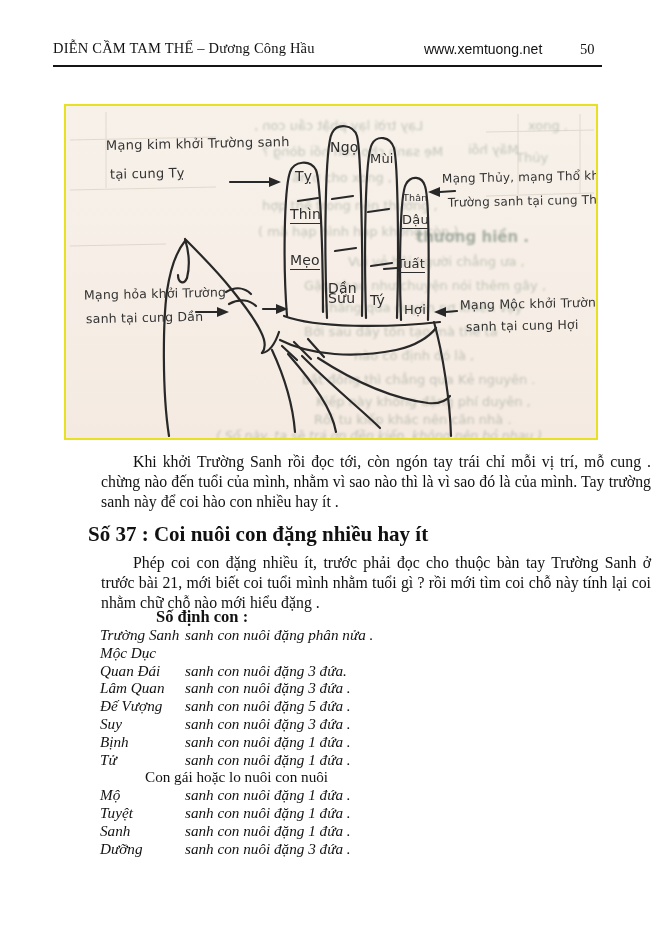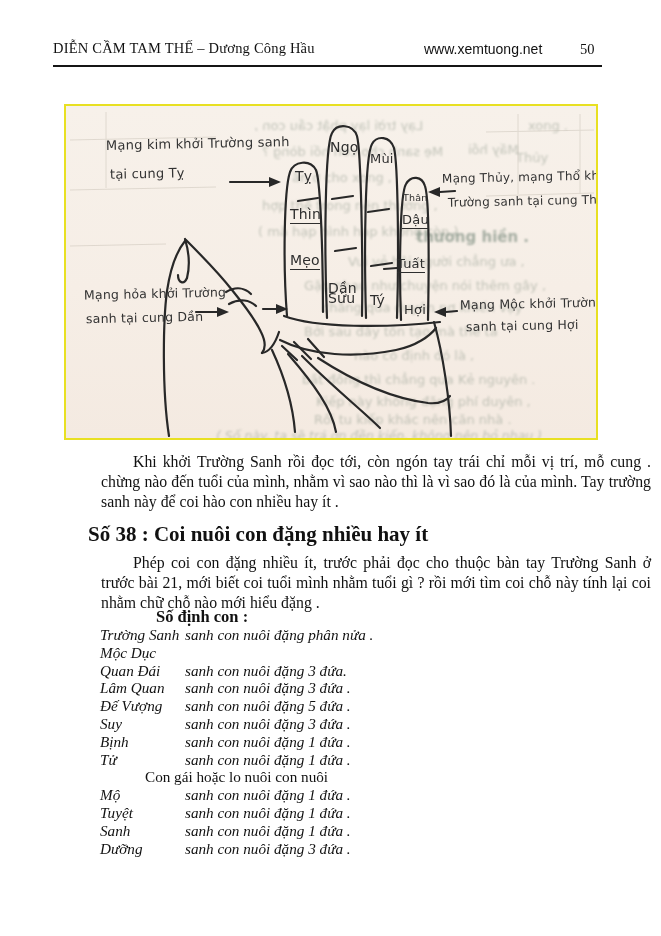--- a/index.html
+++ b/index.html
@@ -169,21 +169,21 @@
     <div class="hand-label" style="left:304px;top:45px;font-size:13px;">Mùi</div>
     <div class="hand-label" style="left:304px;top:186px;">Tý</div>
     <div class="hand-label" style="left:337px;top:86px;font-size:9.5px;">Thân</div>
     <div class="hand-label ul" style="left:336px;top:106px;font-size:13px;">Dậu</div>
     <div class="hand-label ul" style="left:331px;top:150px;font-size:13px;">Tuất</div>
     <div class="hand-label" style="left:338px;top:196px;font-size:13px;">Hợi</div>
   </div>
 
   <div class="para p1"><span class="indent"></span><span>Khi khởi Trường Sanh rồi đọc tới, còn ngón tay trái chỉ mỗi vị trí, mỗ cung . chừng nào đến tuổi của mình, nhằm vì sao nào thì là vì sao đó là của mình. Tay trường sanh này để coi hào con nhiều hay ít .</span></div>
 
-  <div class="h2">Số 38 : Coi nuôi con đặng nhiều hay ít</div>
+  <div class="h2">Số 37 : Coi nuôi con đặng nhiều hay ít</div>
 
   <div class="para p2"><span class="indent"></span><span>Phép coi con đặng nhiều ít, trước phải đọc cho thuộc bàn tay Trường Sanh ở trước bài 21, mới biết coi tuổi mình nhằm tuổi gì ? rồi mới tìm coi chỗ này tính lại coi nhằm chữ chỗ nào mới hiểu đặng .</span></div>
 
   <div class="sub">Số định con :</div>
 
   <div class="list">
     <div class="row">
         <span class="term">Trường Sanh</span>
         <span class="desc">sanh con nuôi đặng phân nửa .</span>
       </div>

